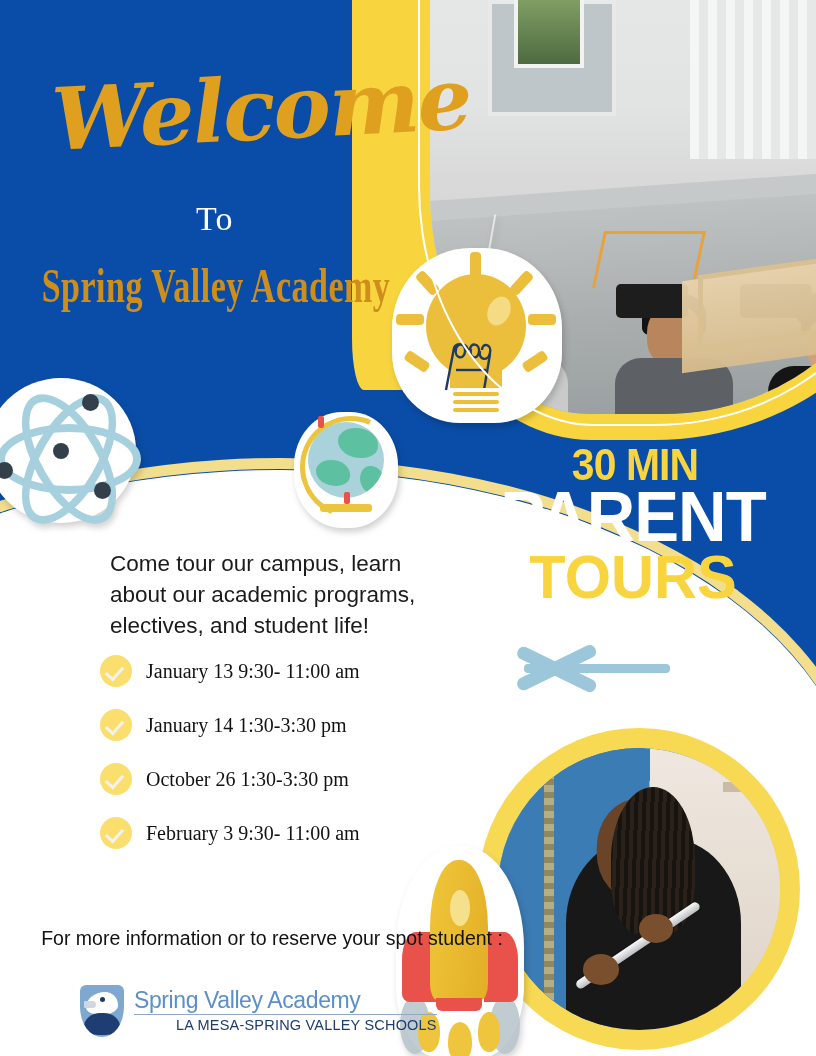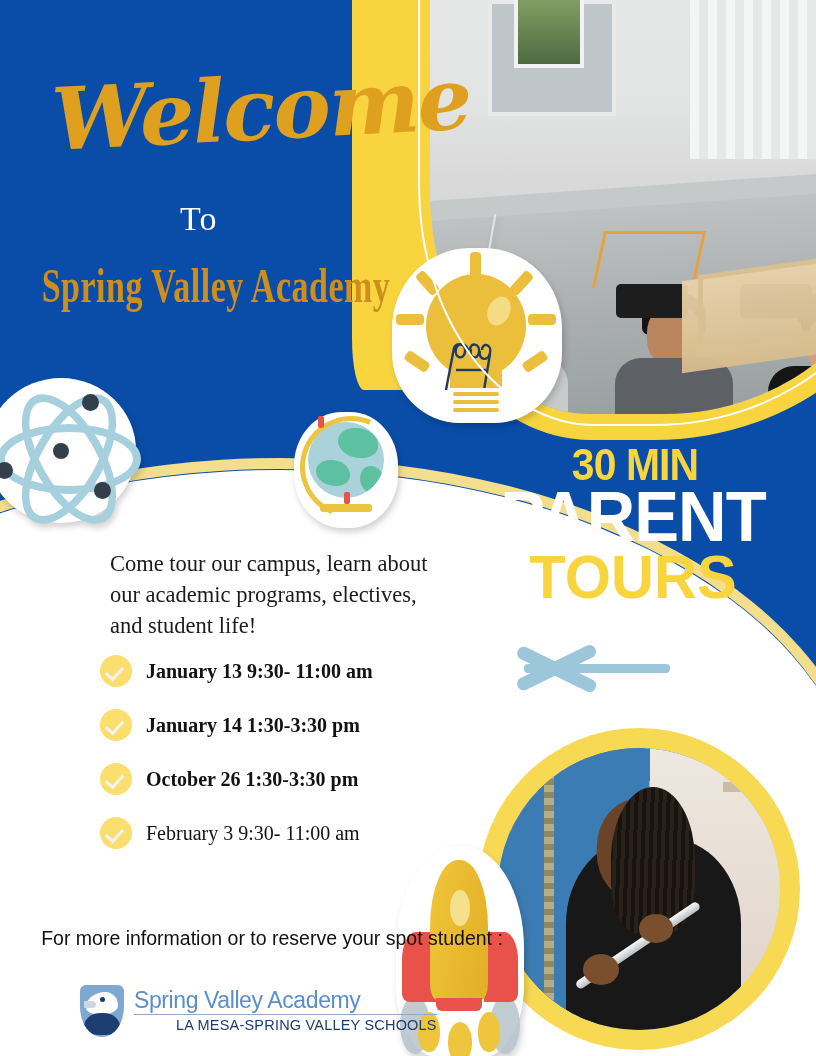--- a/index.html
+++ b/index.html
@@ -136,21 +136,21 @@
   
   .welcome{
     position:absolute;left:52px;top:72px;width:350px;
     font-family:"DejaVu Serif", serif;
     font-style:italic;font-weight:700;
     font-size:86px;line-height:.9;color:#E0A01F;
     letter-spacing:-2px;
     transform:rotate(-3deg);
   }
   .to{
-    position:absolute;left:180px;top:200px;
+    position:absolute;left:196px;top:200px;
     font-family:"Liberation Serif", serif;
     font-size:34px;color:#FFFFFF;letter-spacing:1px;
   }
   .school-name{
     position:absolute;left:16px;top:258px;width:400px;
     text-align:center;
     font-family:"Liberation Serif", serif;
     font-weight:700;font-size:34px;letter-spacing:.5px;
     color:#CE8E1B;
     transform:scaleY(1.45);
@@ -181,37 +181,37 @@
 
   
   .arrow{position:absolute;left:500px;top:640px;width:170px;height:56px;}
   .arrow-shaft{position:absolute;left:24px;top:24px;width:146px;height:9px;background:#9CC6D9;border-radius:4px;}
   .arrow-v1{position:absolute;left:18px;top:4px;width:86px;height:13px;background:#9CC6D9;border-radius:6px;transform:rotate(26deg);transform-origin:left center;}
   .arrow-v2{position:absolute;left:18px;top:40px;width:86px;height:13px;background:#9CC6D9;border-radius:6px;transform:rotate(-26deg);transform-origin:left center;}
 
   
   .intro{
     position:absolute;left:110px;top:548px;width:330px;
-    font-family:Liberation Serif, serif;
+    font-family:Liberation Sans, sans-serif;
     font-size:22.5px;line-height:1.38;color:#1b1b1b;
   }
   .dates{position:absolute;left:100px;top:655px;width:420px;}
   .date-row{display:flex;align-items:center;margin-bottom:22px;}
   .check{
     flex:0 0 auto;width:32px;height:32px;border-radius:50%;
     background:#FADF6E;position:relative;margin-right:14px;
   }
   .check:before{
     content:"";position:absolute;left:9px;top:8px;
     width:8px;height:14px;border:3px solid #F2F2F2;
     border-top:none;border-left:none;transform:rotate(42deg);
   }
   .date-txt{
     font-family:"Liberation Serif", serif;
-    font-size:20px;font-weight:700;color:#121212;white-space:nowrap;
+    font-size:20px;font-weight:400;color:#121212;white-space:nowrap;
   }
   .date-txt.light{font-weight:400;}
 
   .contact{
     position:absolute;left:22px;top:925px;width:500px;
     text-align:center;
     font-family:"Liberation Sans", sans-serif;
     font-size:19.5px;line-height:1.4;color:#111;
   }
 

